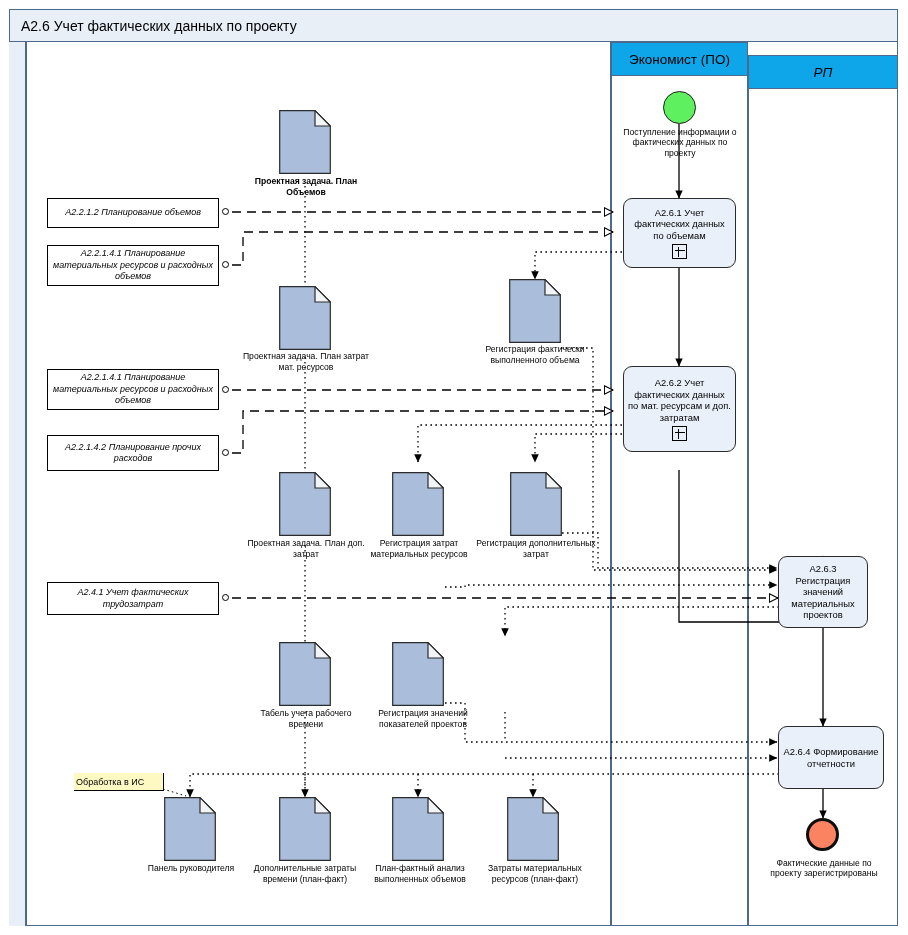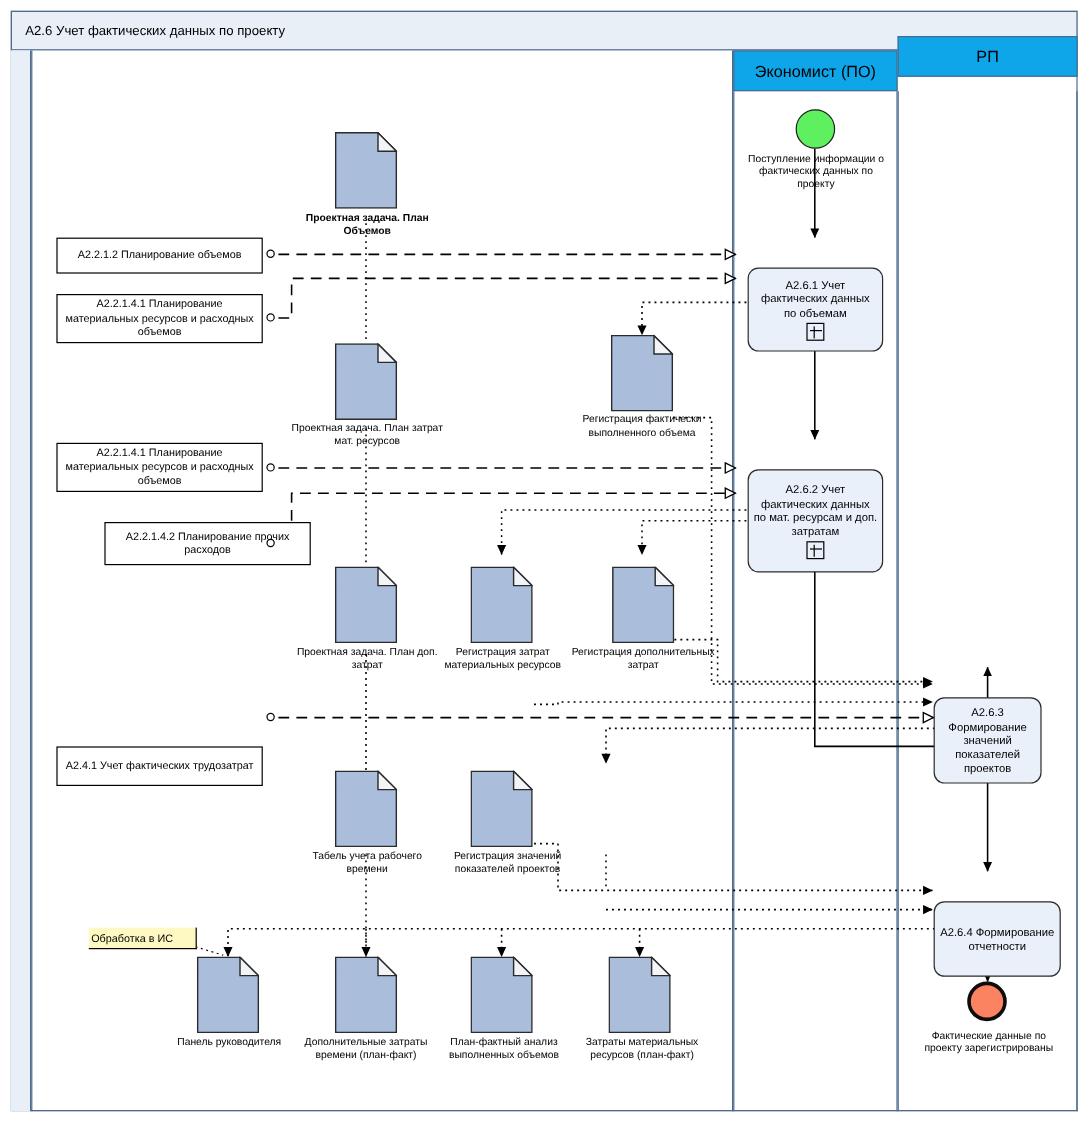--- a/index.html
+++ b/index.html
@@ -30,21 +30,21 @@
   }
   .pool-title {
     position: absolute;
     left: 9px;
     top: 9px;
     width: 889px;
     height: 33px;
     box-sizing: border-box;
     background: #e8eff7;
     border: 1px solid #4d6a8c;
-    font-size: 11px;
+    font-size: 14px;
     color: #000;
     display: flex;
     align-items: center;
     padding-left: 11px;
   }
   .pool-left-strip {
     position: absolute;
     left: 9px;
     top: 42px;
     width: 17px;
@@ -83,21 +83,20 @@
     border-radius: 9px;
     display: flex;
     flex-direction: column;
     align-items: center;
     justify-content: center;
     text-align: center;
     font-size: 9.4px;
     line-height: 11.5px;
     color: #000;
     padding: 18px 4px;
-    margin-top: 25px;
   }
   .task .lbl { display:block; }
   .sub-marker {
     width: 13px;
     height: 13px;
     border: 1.3px solid #000;
     margin-top: 3px;
     position: relative;
     background: #e9f0fa;
     flex: none;
@@ -155,20 +154,21 @@
     border: 1.2px solid #000;
     background: #ffffff;
     display: flex;
     align-items: center;
     justify-content: center;
     text-align: center;
     font-size: 9px;
     line-height: 11.5px;
     color: #000;
     padding: 2px 4px;
+    font-style: italic;
   }
   .refport {
     position: absolute;
     width: 7px; height: 7px;
     border: 1.2px solid #000;
     border-radius: 50%;
     background: #fff;
     box-sizing: border-box;
   }
   
@@ -203,21 +203,21 @@
   <div class="pool-title">A2.6 Учет фактических данных по проекту</div>
   <div class="pool-left-strip"></div>
 
   <div class="lane-body" style="left:26px; top:42px; width:585px; height:884px;"></div>
 
   <div class="lane-head" style="left:611px; top:42px; width:137px; height:34px;">
     <span>Экономист (ПО)</span>
   </div>
   <div class="lane-body" style="left:611px; top:76px; width:137px; height:850px;"></div>
 
-  <div class="lane-head" style="left:748px; top:30px; width:150px; height:34px;">
+  <div class="lane-head" style="left:748px; top:55px; width:150px; height:34px;font-style:italic;">
     <span>РП</span>
   </div>
   <div class="lane-body" style="left:748px; top:76px; width:150px; height:850px;"></div>
 
   <svg id="links" viewBox="0 0 908 935" width="908" height="935">
     <defs>
       <marker id="solidArrow" markerWidth="9" markerHeight="9" refX="7.6" refY="4.5" orient="auto" markerUnits="userSpaceOnUse">
         <path d="M0,0.8 L8,4.5 L0,8.2 z" fill="#000"></path>
       </marker>
       <marker id="hollowArrow" markerWidth="11" markerHeight="11" refX="9.4" refY="5.5" orient="auto" markerUnits="userSpaceOnUse">
@@ -285,21 +285,21 @@
     <span class="lbl">A2.6.1 Учет фактических данных по объемам</span>
     <span class="sub-marker"></span>
   </div>
 
   <div class="task" style="left:623px; top:366px; width:113px; height:86px;">
     <span class="lbl">A2.6.2 Учет фактических данных по мат. ресурсам и доп. затратам</span>
     <span class="sub-marker"></span>
   </div>
 
   <div class="task" style="left:778px; top:556px; width:90px; height:72px;">
-    <span class="lbl">A2.6.3 Формирование значений показателей проектов</span>
+    <span class="lbl">A2.6.3 Регистрация значений материальных проектов</span>
   </div>
 
   <div class="task" style="left:778px; top:726px; width:106px; height:63px;">
     <span class="lbl">A2.6.4 Формирование отчетности</span>
   </div>
 
   <div class="event end" style="left:806px; top:818px;"></div>
   <div class="event-label" style="left:763px; top:858px; width:122px;">Фактические данные по проекту зарегистрированы</div>
 
   <div class="refbox" style="left:47px; top:198px; width:172px; height:30px;">
@@ -310,26 +310,26 @@
   <div class="refbox" style="left:47px; top:245px; width:172px; height:41px;">
     <span>A2.2.1.4.1 Планирование материальных ресурсов и расходных объемов</span>
   </div>
   <div class="refport" style="left:222px; top:261px;"></div>
 
   <div class="refbox" style="left:47px; top:369px; width:172px; height:41px;">
     <span>A2.2.1.4.1 Планирование материальных ресурсов и расходных объемов</span>
   </div>
   <div class="refport" style="left:222px; top:386px;"></div>
 
-  <div class="refbox" style="left:47px; top:435px; width:172px; height:36px;margin-left:40px;">
+  <div class="refbox" style="left:47px; top:435px; width:172px; height:36px;">
     <span>A2.2.1.4.2 Планирование прочих расходов</span>
   </div>
   <div class="refport" style="left:222px; top:449px;"></div>
 
-  <div class="refbox" style="left:47px; top:582px; width:172px; height:33px;margin-top:40px;">
+  <div class="refbox" style="left:47px; top:582px; width:172px; height:33px;">
     <span>A2.4.1 Учет фактических трудозатрат</span>
   </div>
   <div class="refport" style="left:222px; top:594px;"></div>
 
   <div class="dataobj" style="left:279px; top:110px;">
     <svg width="52" height="64" viewBox="0 0 52 64">
       <path d="M0.7,0.7 L36,0.7 L51.3,16 L51.3,63.3 L0.7,63.3 Z" fill="#aabedb" stroke="#2b2b2b" stroke-width="1.2"></path>
       <path d="M36,0.7 L36,16 L51.3,16 Z" fill="#f2f4f8" stroke="#2b2b2b" stroke-width="1.2"></path>
     </svg>
   </div>

